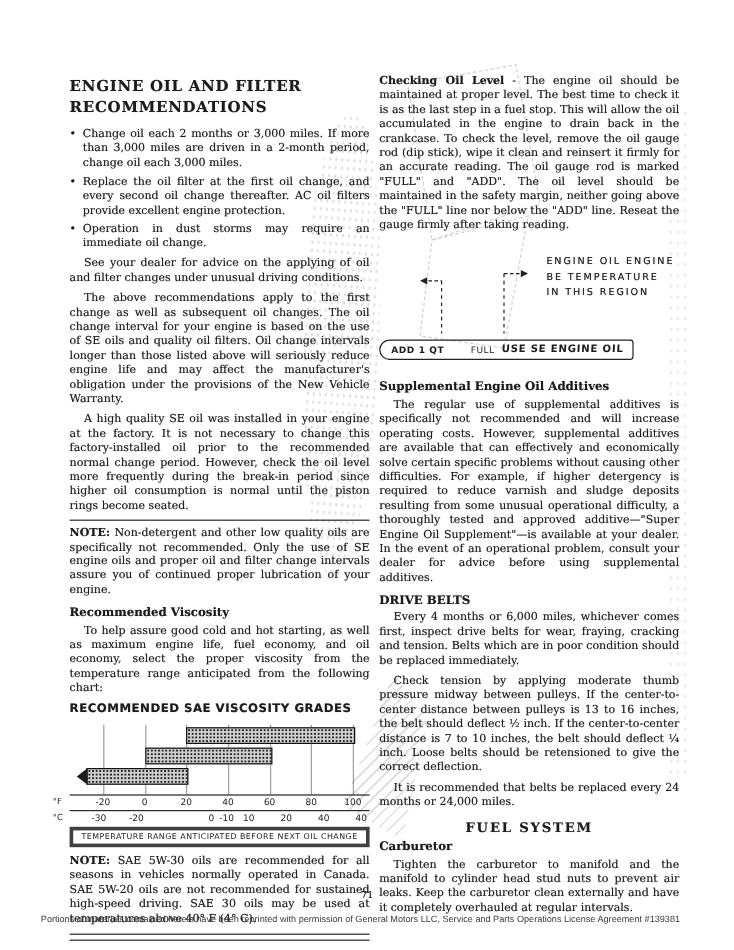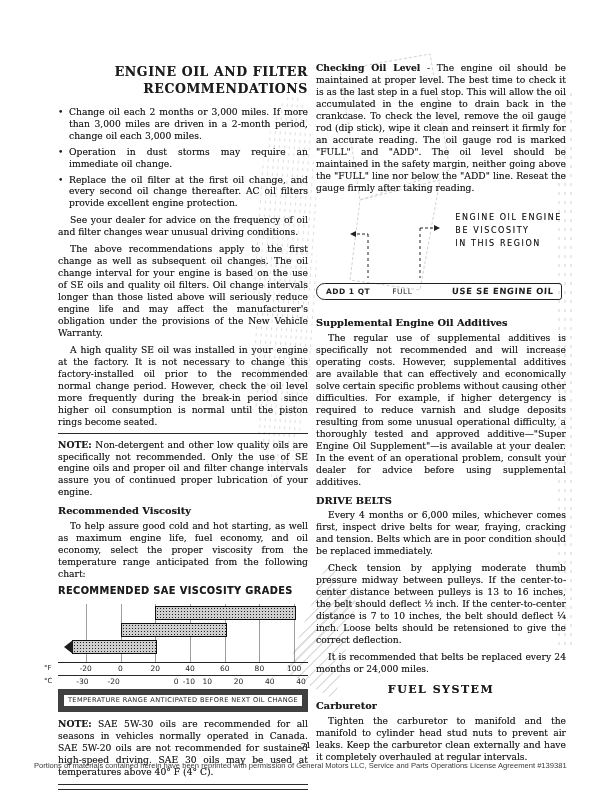--- a/index.html
+++ b/index.html
@@ -7,21 +7,21 @@
     position:relative;width:612px;height:792px;margin:0 auto;background:#ffffff;
     overflow:hidden;
     font-family:"DejaVu Serif", serif;
     color:#1c1c1c;
     text-shadow:0 0 .6px rgba(25,25,25,.55);
   }
   .col{position:absolute;top:62px;width:250px;font-size:9.2px;line-height:1.3;text-align:justify;}
   .col-left{left:58px;}
   .col-right{left:316px;}
 
-  .main-title{font-size:12.5px;font-weight:700;text-align:right;letter-spacing:.6px;line-height:1.35;margin:2px 0 8px 0;}
+  .main-title{font-size:12.5px;font-weight:700;text-align:left;letter-spacing:.6px;line-height:1.35;margin:2px 0 8px 0;}
   .subhead{font-size:9.8px;font-weight:700;text-align:left;margin:7px 0 2px 0;}
   .center-head{font-size:11px;font-weight:700;text-align:center;letter-spacing:1.5px;margin:8px 0 3px 0;}
   p{margin:0 0 5px 0;}
   p.indent{text-indent:12px;}
   .lead{font-weight:700;}
   ul.bullets{list-style:none;margin:0 0 5px 0;padding:0;}
   ul.bullets li{padding-left:11px;position:relative;margin-bottom:4px;}
   ul.bullets li::before{content:"•";position:absolute;left:0;top:0;}
   .rule{border:0;border-top:1px solid #2a2a2a;margin:5px 0 5px 0;}
   .double-rule{height:4px;border-top:1.2px solid #2a2a2a;border-bottom:1.2px solid #2a2a2a;margin:6px 0 0 0;}
@@ -40,33 +40,33 @@
   .vbar.arrow-left::before{
     content:"";position:absolute;left:-9px;top:-1px;
     border-top:7px solid transparent;border-bottom:7px solid transparent;
     border-right:9px solid #1d1d1d;
   }
   .axis-row{position:relative;height:12px;font-size:7.5px;font-family:"DejaVu Sans",sans-serif;text-shadow:none;}
   .axis-row .tick{position:absolute;top:1px;transform:translateX(-50%);}
   .axis-row .unit{position:absolute;left:-14px;top:1px;font-size:7px;}
   .axis-row.c-row{border-top:1px solid #2a2a2a;}
   .xlabel-box{
-    border:6px solid #404040;text-align:center;font-size:6.6px;letter-spacing:.4px;
+    border:3px solid #404040;text-align:center;font-size:6.6px;letter-spacing:.4px;
     font-family:"DejaVu Sans",sans-serif;padding:1.5px 0;margin-top:1px;text-shadow:none;
   }
 
   
   .dipstick-diagram{position:relative;height:112px;margin:4px 0 6px 0;}
   .callout{
     position:absolute;right:4px;top:14px;font-size:8px;letter-spacing:1.6px;
     line-height:1.6;font-family:"DejaVu Sans",sans-serif;text-align:left;white-space:nowrap;
   }
   .leaders{position:absolute;left:0;top:0;}
   .stick{
-    position:absolute;left:0;bottom:10px;width:246px;height:17px;box-sizing:border-box;
+    position:absolute;left:0;bottom:10px;width:212px;height:17px;box-sizing:border-box;
     border:1.6px solid #222;border-radius:9px 3px 3px 9px;
     display:flex;align-items:center;font-family:"DejaVu Sans",sans-serif;text-shadow:none;
   }
   .stick .mark-add{font-size:7.5px;font-weight:700;margin-left:9px;letter-spacing:.5px;}
   .stick .mark-full{font-size:7.5px;font-weight:400;margin-left:22px;letter-spacing:.5px;}
   .stick .mark-use{font-size:8.5px;font-weight:700;margin-left:auto;margin-right:7px;letter-spacing:.6px;transform:skewX(-3deg);}
 
   
   .page-number{position:absolute;left:0;right:0;bottom:42px;text-align:center;font-size:8px;}
   .footer{
@@ -106,25 +106,25 @@
   <div class="artifact art-right-edge"></div>
 
   <div class="col col-left">
     <div class="main-title">
       <div>ENGINE OIL AND FILTER</div>
       <div>RECOMMENDATIONS</div>
     </div>
 
     <ul class="bullets">
         <li>Change oil each 2 months or 3,000 miles. If more than 3,000 miles are driven in a 2-month period, change oil each 3,000 miles.</li>
+        <li>Replace the oil filter at the first oil change, and every second oil change thereafter. AC oil filters provide excellent engine protection.</li>
         <li>Operation in dust storms may require an immediate oil change.</li>
-        <li>Replace the oil filter at the first oil change, and every second oil change thereafter. AC oil filters provide excellent engine protection.</li>
       </ul>
 
-    <p class="indent">See your dealer for advice on the frequency of oil and filter changes wear unusual driving conditions.</p>
+    <p class="indent">See your dealer for advice on the applying of oil and filter changes under unusual driving conditions.</p>
     <p class="indent">The above recommendations apply to the first change as well as subsequent oil changes. The oil change interval for your engine is based on the use of SE oils and quality oil filters. Oil change intervals longer than those listed above will seriously reduce engine life and may affect the manufacturer's obligation under the provisions of the New Vehicle Warranty.</p>
     <p class="indent">A high quality SE oil was installed in your engine at the factory. It is not necessary to change this factory-installed oil prior to the recommended normal change period. However, check the oil level more frequently during the break-in period since higher oil consumption is normal until the piston rings become seated.</p>
 
     <hr class="rule">
 
     <p><span class="lead">NOTE:</span><span> Non-detergent and other low quality oils are specifically not recommended. Only the use of SE engine oils and proper oil and filter change intervals assure you of continued proper lubrication of your engine.</span></p>
 
     <div class="subhead">Recommended Viscosity</div>
     <p class="indent">To help assure good cold and hot starting, as well as maximum engine life, fuel economy, and oil economy, select the proper viscosity from the temperature range anticipated from the following chart:</p>
 
@@ -170,21 +170,21 @@
 
     <div class="double-rule"></div>
   </div>
 
   <div class="col col-right">
     <p><span class="lead">Checking Oil Level</span><span> - The engine oil should be maintained at proper level. The best time to check it is as the last step in a fuel stop. This will allow the oil accumulated in the engine to drain back in the crankcase. To check the level, remove the oil gauge rod (dip stick), wipe it clean and reinsert it firmly for an accurate reading. The oil gauge rod is marked "FULL" and "ADD". The oil level should be maintained in the safety margin, neither going above the "FULL" line nor below the "ADD" line. Reseat the gauge firmly after taking reading.</span></p>
 
     <div class="dipstick-diagram">
       <div class="callout">
           <div>ENGINE OIL ENGINE</div>
-          <div>BE VISCOSITY</div>
+          <div>BE TEMPERATURE</div>
           <div>IN THIS REGION</div>
         </div>
       <svg class="leaders" width="246" height="90" viewBox="0 0 246 90">
         <line x1="52" y1="36" x2="52" y2="80" stroke="#222" stroke-width="1" stroke-dasharray="3 3"></line>
         <line x1="104" y1="30" x2="104" y2="80" stroke="#222" stroke-width="1" stroke-dasharray="3 3"></line>
         <line x1="36" y1="36" x2="52" y2="36" stroke="#222" stroke-width="1" stroke-dasharray="3 2"></line>
         <line x1="104" y1="30" x2="122" y2="30" stroke="#222" stroke-width="1" stroke-dasharray="3 2"></line>
         <path d="M40 33 L34 36 L40 39 Z" fill="#222"></path>
         <path d="M118 27 L124 30 L118 33 Z" fill="#222"></path>
       </svg>

